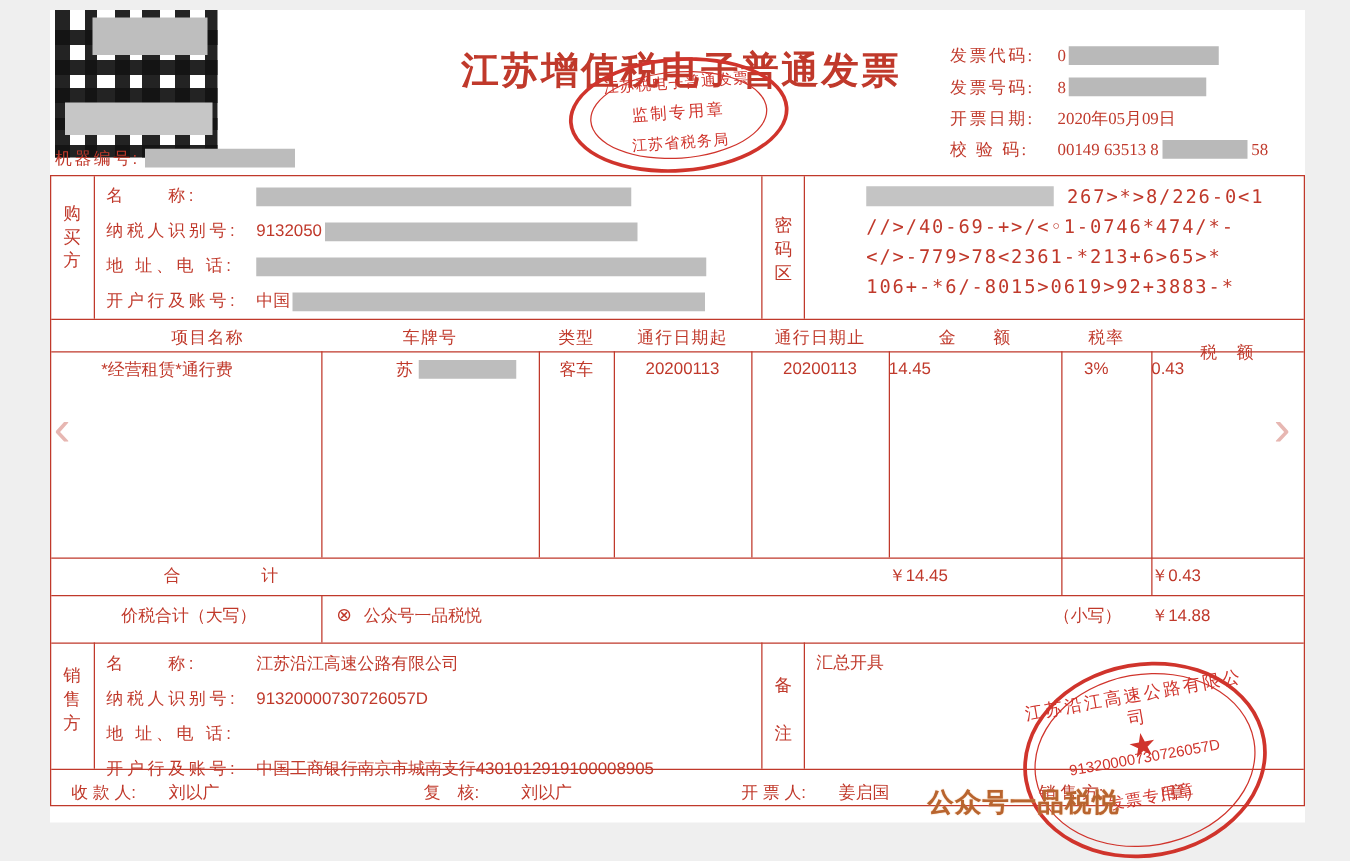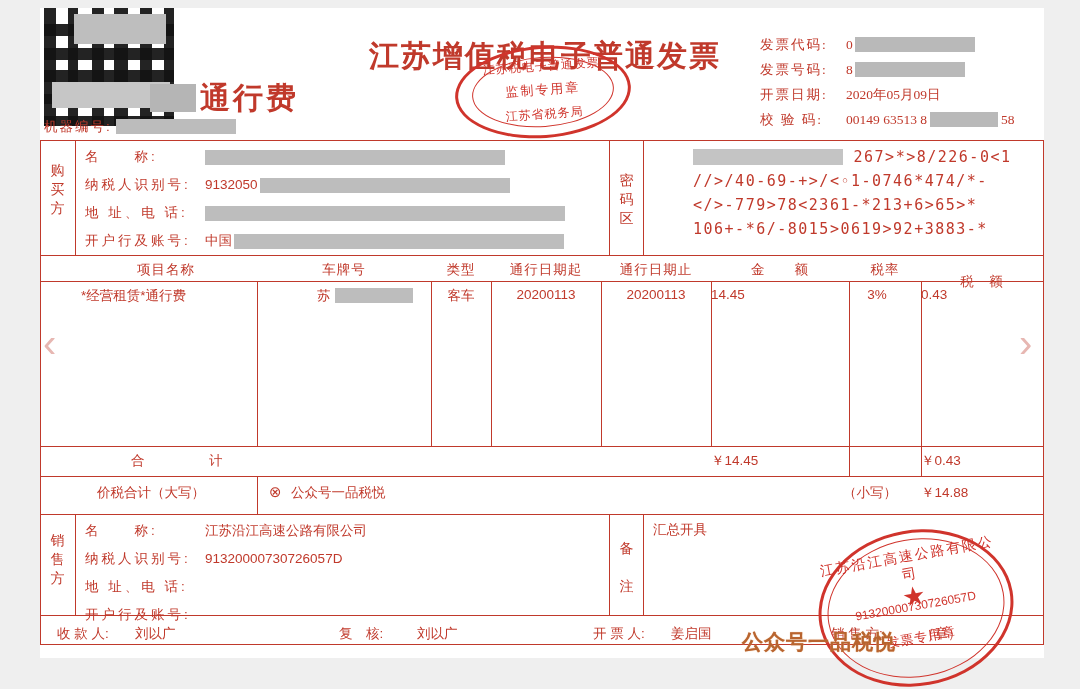--- a/index.html
+++ b/index.html
@@ -124,23 +124,20 @@
   <div class="pagebg-left"></div>
   <div class="pagebg-right"></div>
   <div class="pagebg-top"></div>
   <div class="pagebg-bot"></div>
 
   <div class="qr">
     <div class="mask"></div>
     <div class="mask2"></div>
   </div>
 
-  <div class="tollword">
-    <span class="blk"></span><span>通行费</span>
-  </div>
 
   <div class="title">江苏增值税电子普通发票</div>
 
   <div class="stamp">
     <div class="l1">江苏税电子普通发票</div>
     <div class="l2">监制专用章</div>
     <div class="l3">江苏省税务局</div>
   </div>
 
   <div class="hdr-right">
@@ -260,20 +257,21 @@
       </div>
       <div class="fr">
         <span class="fl">纳税人识别号:</span>
         <span>91320000730726057D</span>
       </div>
       <div class="fr">
         <span class="fl">地 址、电 话:</span>
       </div>
       <div class="fr">
         <span class="fl">开户行及账号:</span>
+        <span>中国工商银行南京市城南支行4301012919100008905</span>
       </div>
     </div>
 
     <div class="sidecol" style="left:570px;top:398px;width:32px;">备<br><br>注</div>
     <div class="td" style="left:612px;top:380px;">汇总开具</div>
 
     <div class="td" style="left:16px;top:484px;">收 款 人:</div>
     <div class="td" style="left:94px;top:484px;">刘以广</div>
     <div class="td" style="left:298px;top:484px;">复　核:</div>
     <div class="td" style="left:376px;top:484px;">刘以广</div>

